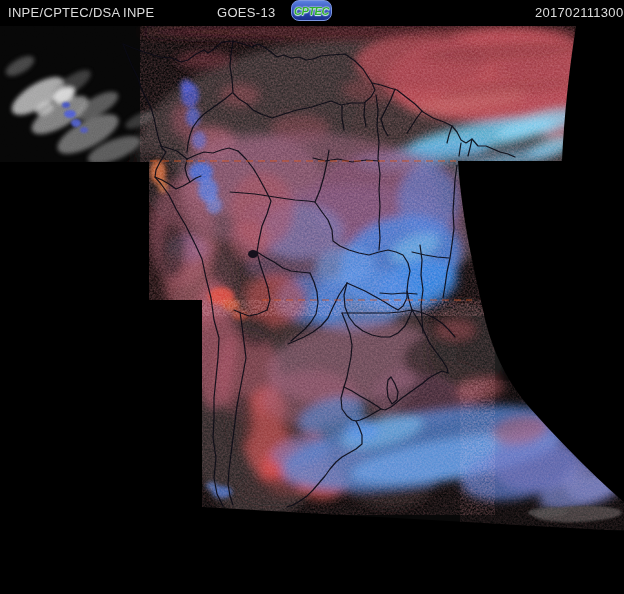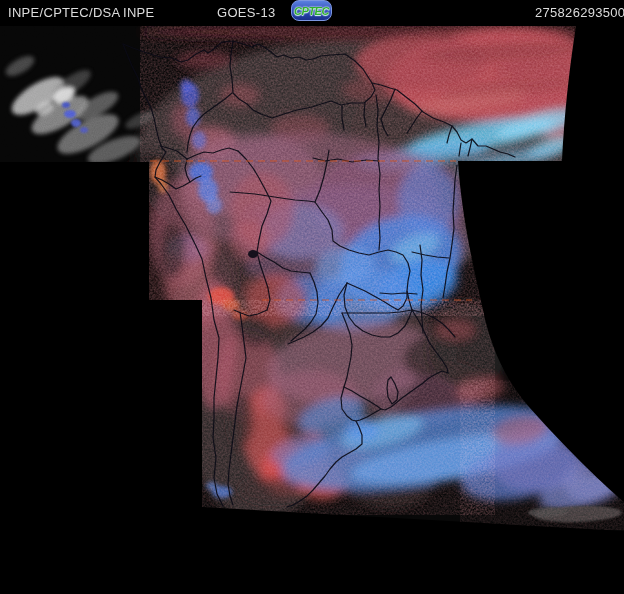--- a/index.html
+++ b/index.html
@@ -256,16 +256,16 @@
     </g>
   </svg>
 
   <div class="header">
     <span class="lbl lbl-agency">INPE/CPTEC/DSA</span>
     <span class="lbl lbl-noaa">INPE</span>
     <span class="lbl lbl-sat">GOES-13</span>
     <div class="cptec-logo">
       <span>CPTEC</span>
     </div>
-    <span class="lbl lbl-date">275826293500</span>
+    <span class="lbl lbl-date">201702111300</span>
   </div>
 
 </div>
 
 </body></html>

